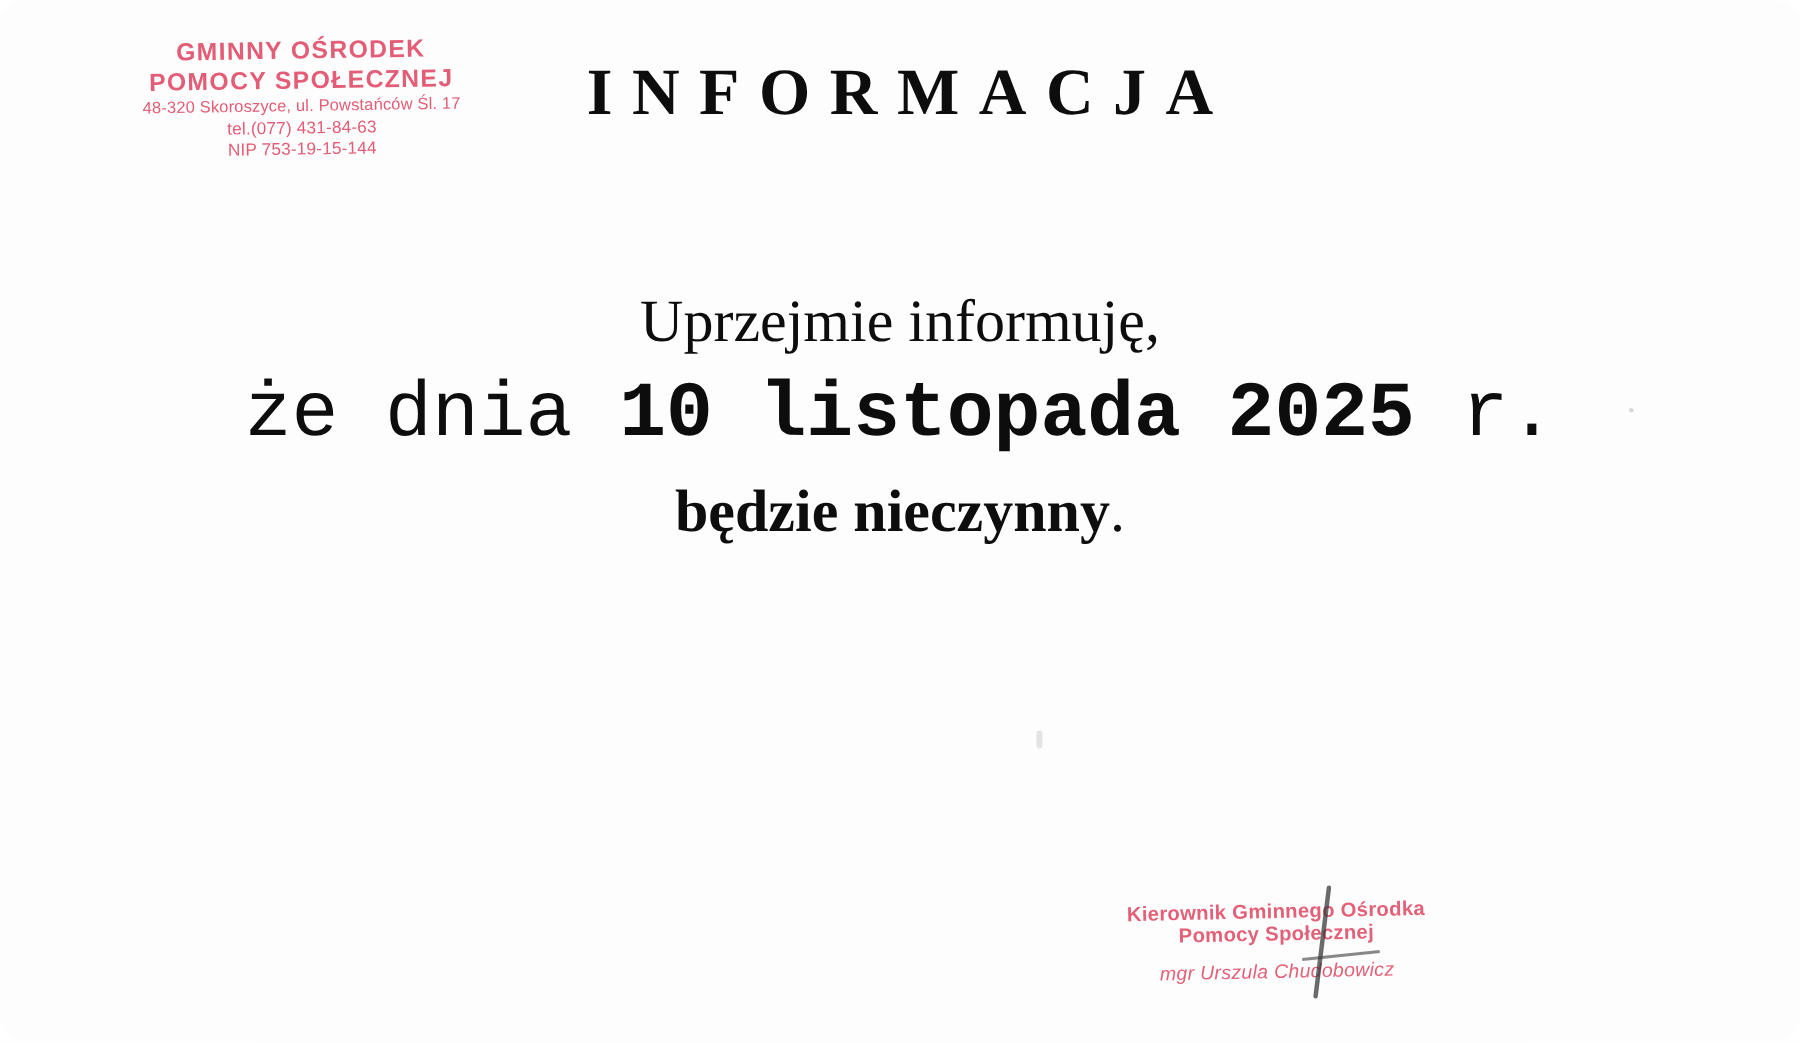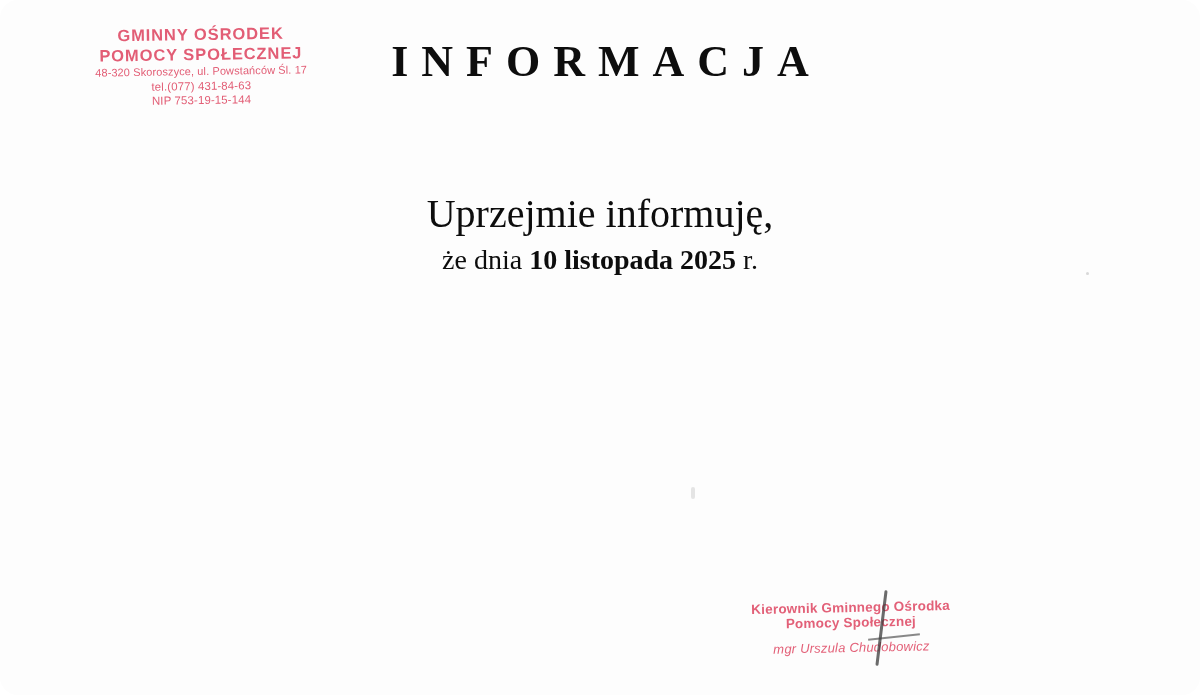--- a/index.html
+++ b/index.html
@@ -86,21 +86,21 @@
     width: 1200px;
     text-align: center;
     color: #0d0d0d;
   }
   .line {
     font-size: 41px;
     line-height: 1.38;
     white-space: nowrap;
   }
   .line.l1 { font-size: 40px; }
-  .line.l2 { font-size: 28px; }
+  .line.l2 { font-size: 52px; font-family: Liberation Mono, monospace; }
   .line.l3 { font-size: 40px; }
   .line.l4 { font-size: 40px; }
   .line.l5 { font-size: 40px; }
   .b { font-weight: bold; }
 
   
   .signature {
     position: absolute;
     left: 716px;
     top: 600px;
@@ -169,20 +169,21 @@
     <div class="s3">48-320 Skoroszyce, ul. Powstańców Śl. 17</div>
     <div class="s4">tel.(077) 431-84-63</div>
     <div class="s5">NIP 753-19-15-144</div>
   </div>
 
   <div class="title">INFORMACJA</div>
 
   <div class="body-block">
     <div class="line l1">Uprzejmie informuję,</div>
     <div class="line l2"><span>że dnia </span><span class="b">10 listopada 2025</span><span> r.</span></div>
+    <div class="line l4"><span class="b">będzie nieczynny</span><span>.</span></div>
   </div>
 
   <div class="signature">
     <div class="sg1">Kierownik Gminnego Ośrodka</div>
     <div class="sg2">Pomocy Społecznej</div>
     <div class="sg3">mgr Urszula Chudobowicz</div>
   </div>
   <div class="pen-mark"></div>
   <div class="pen-mark2"></div>
 

